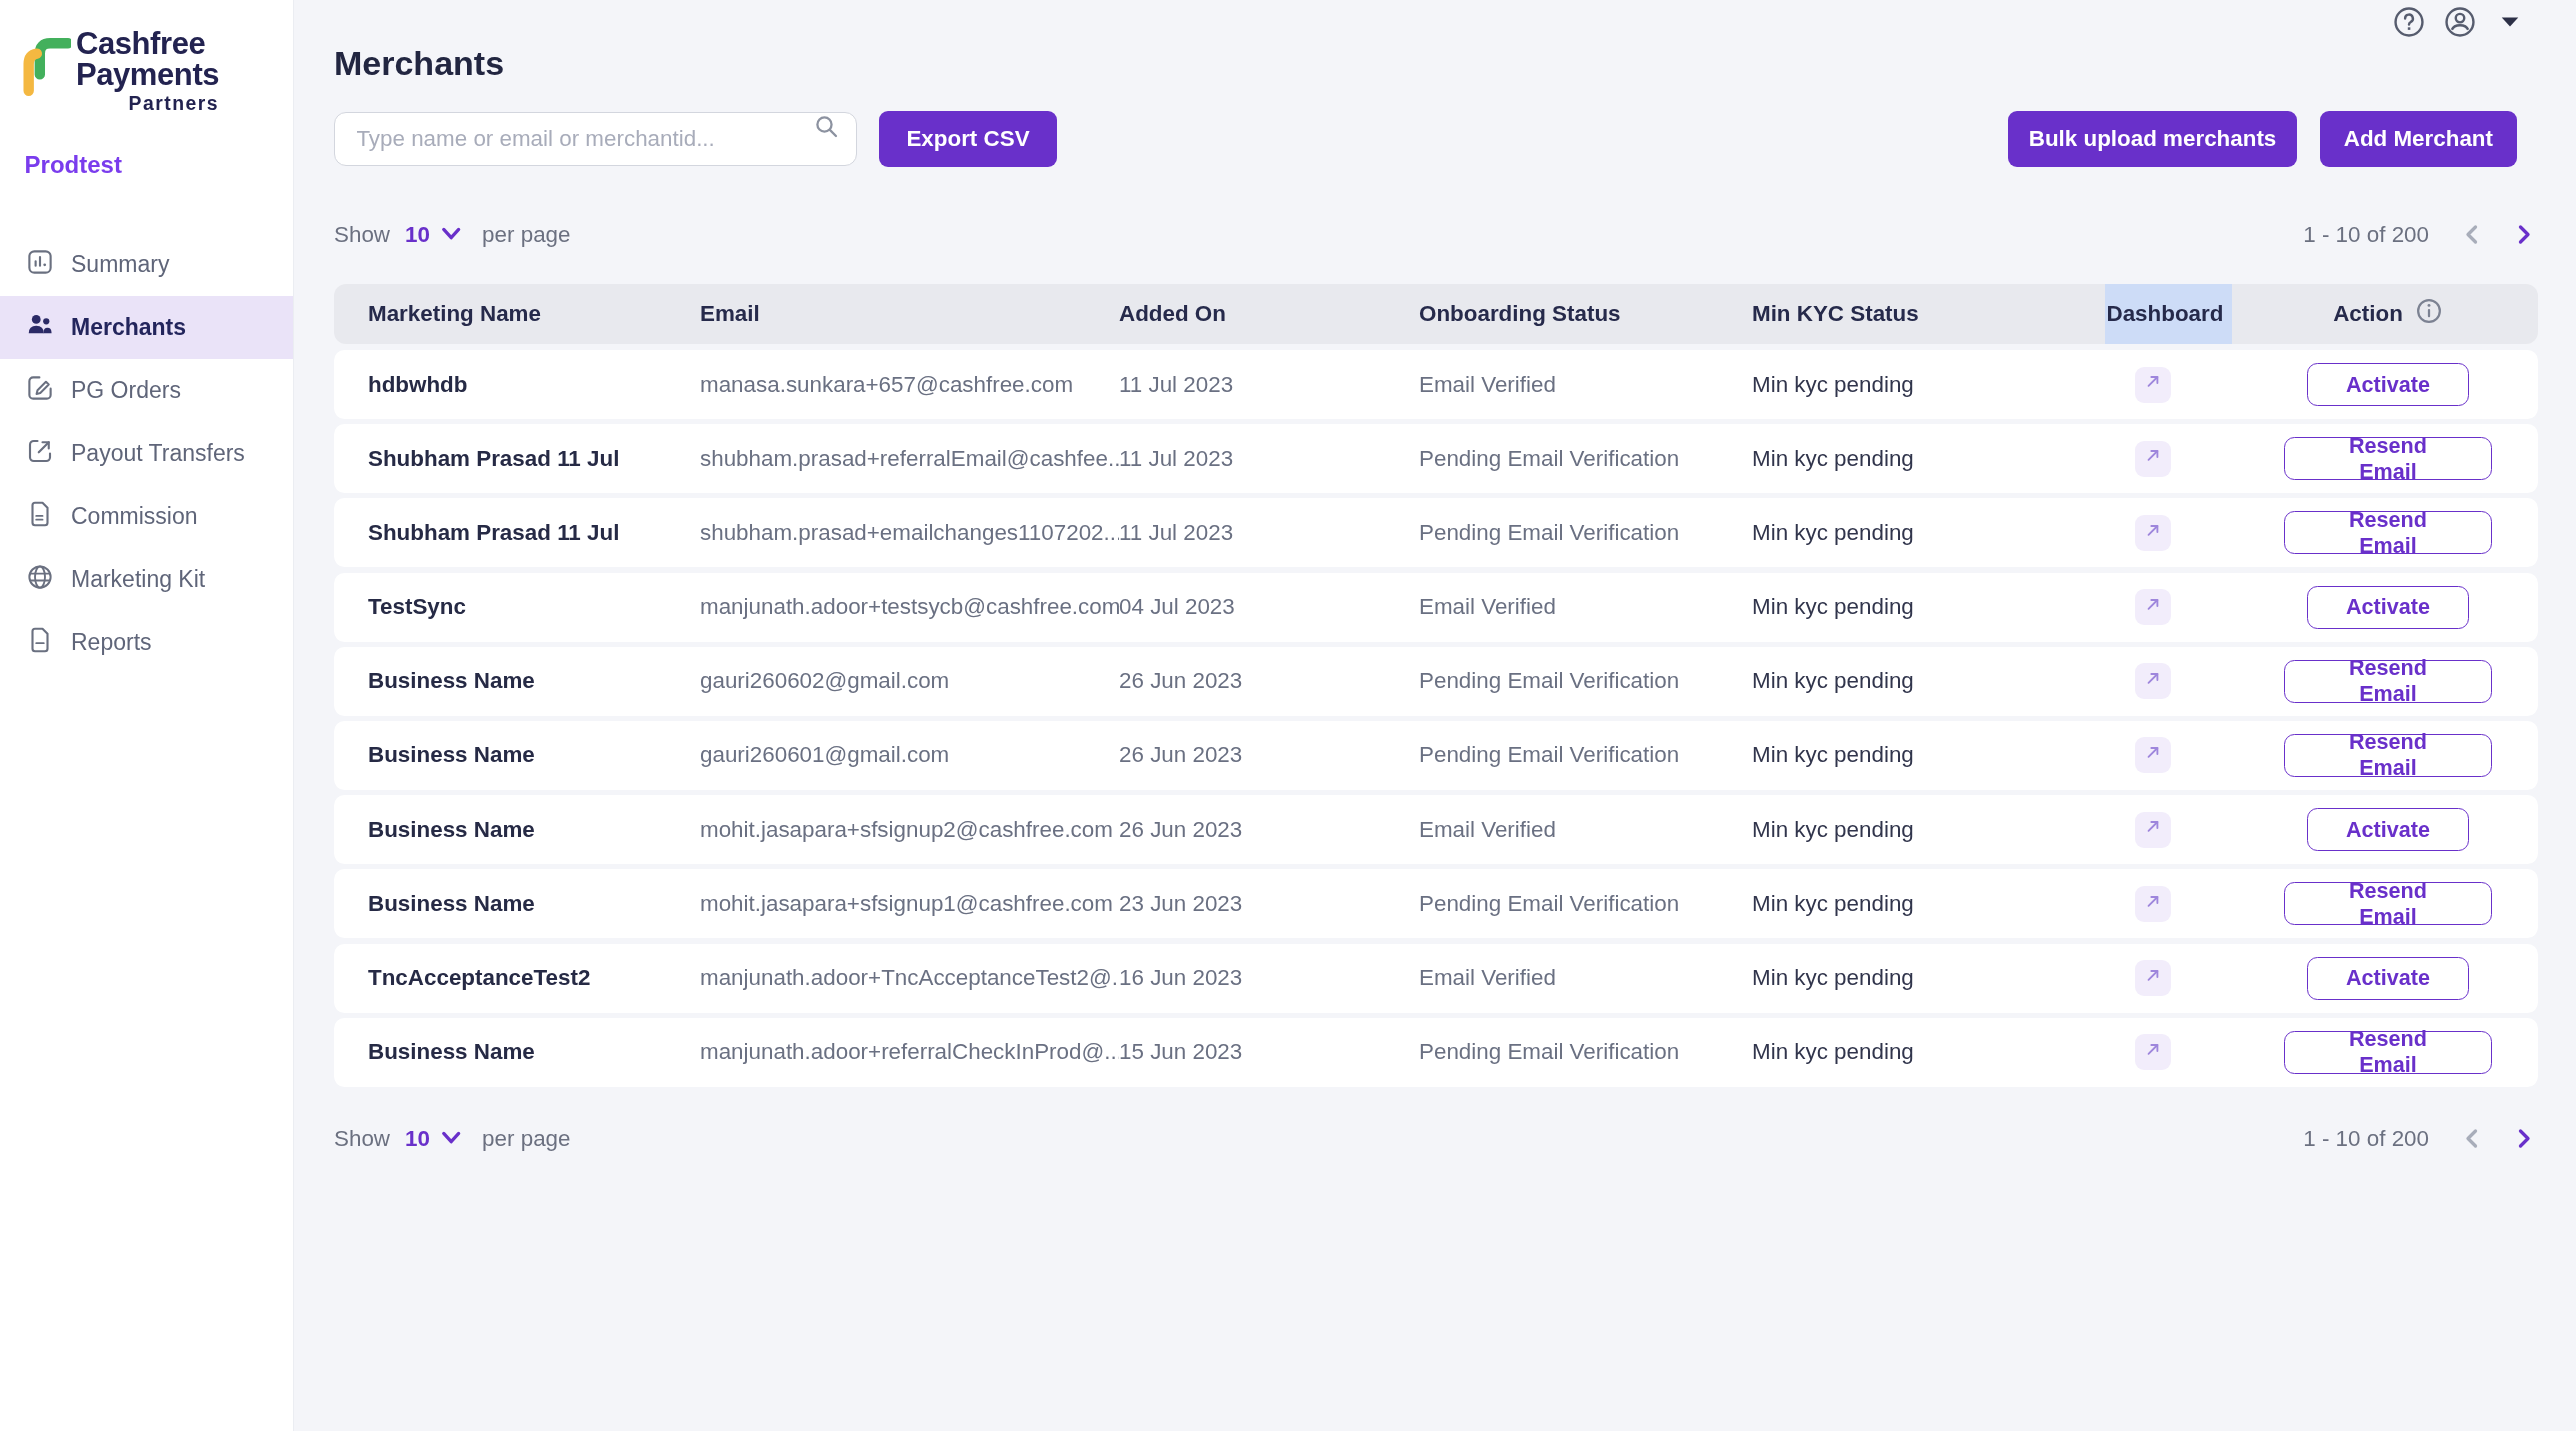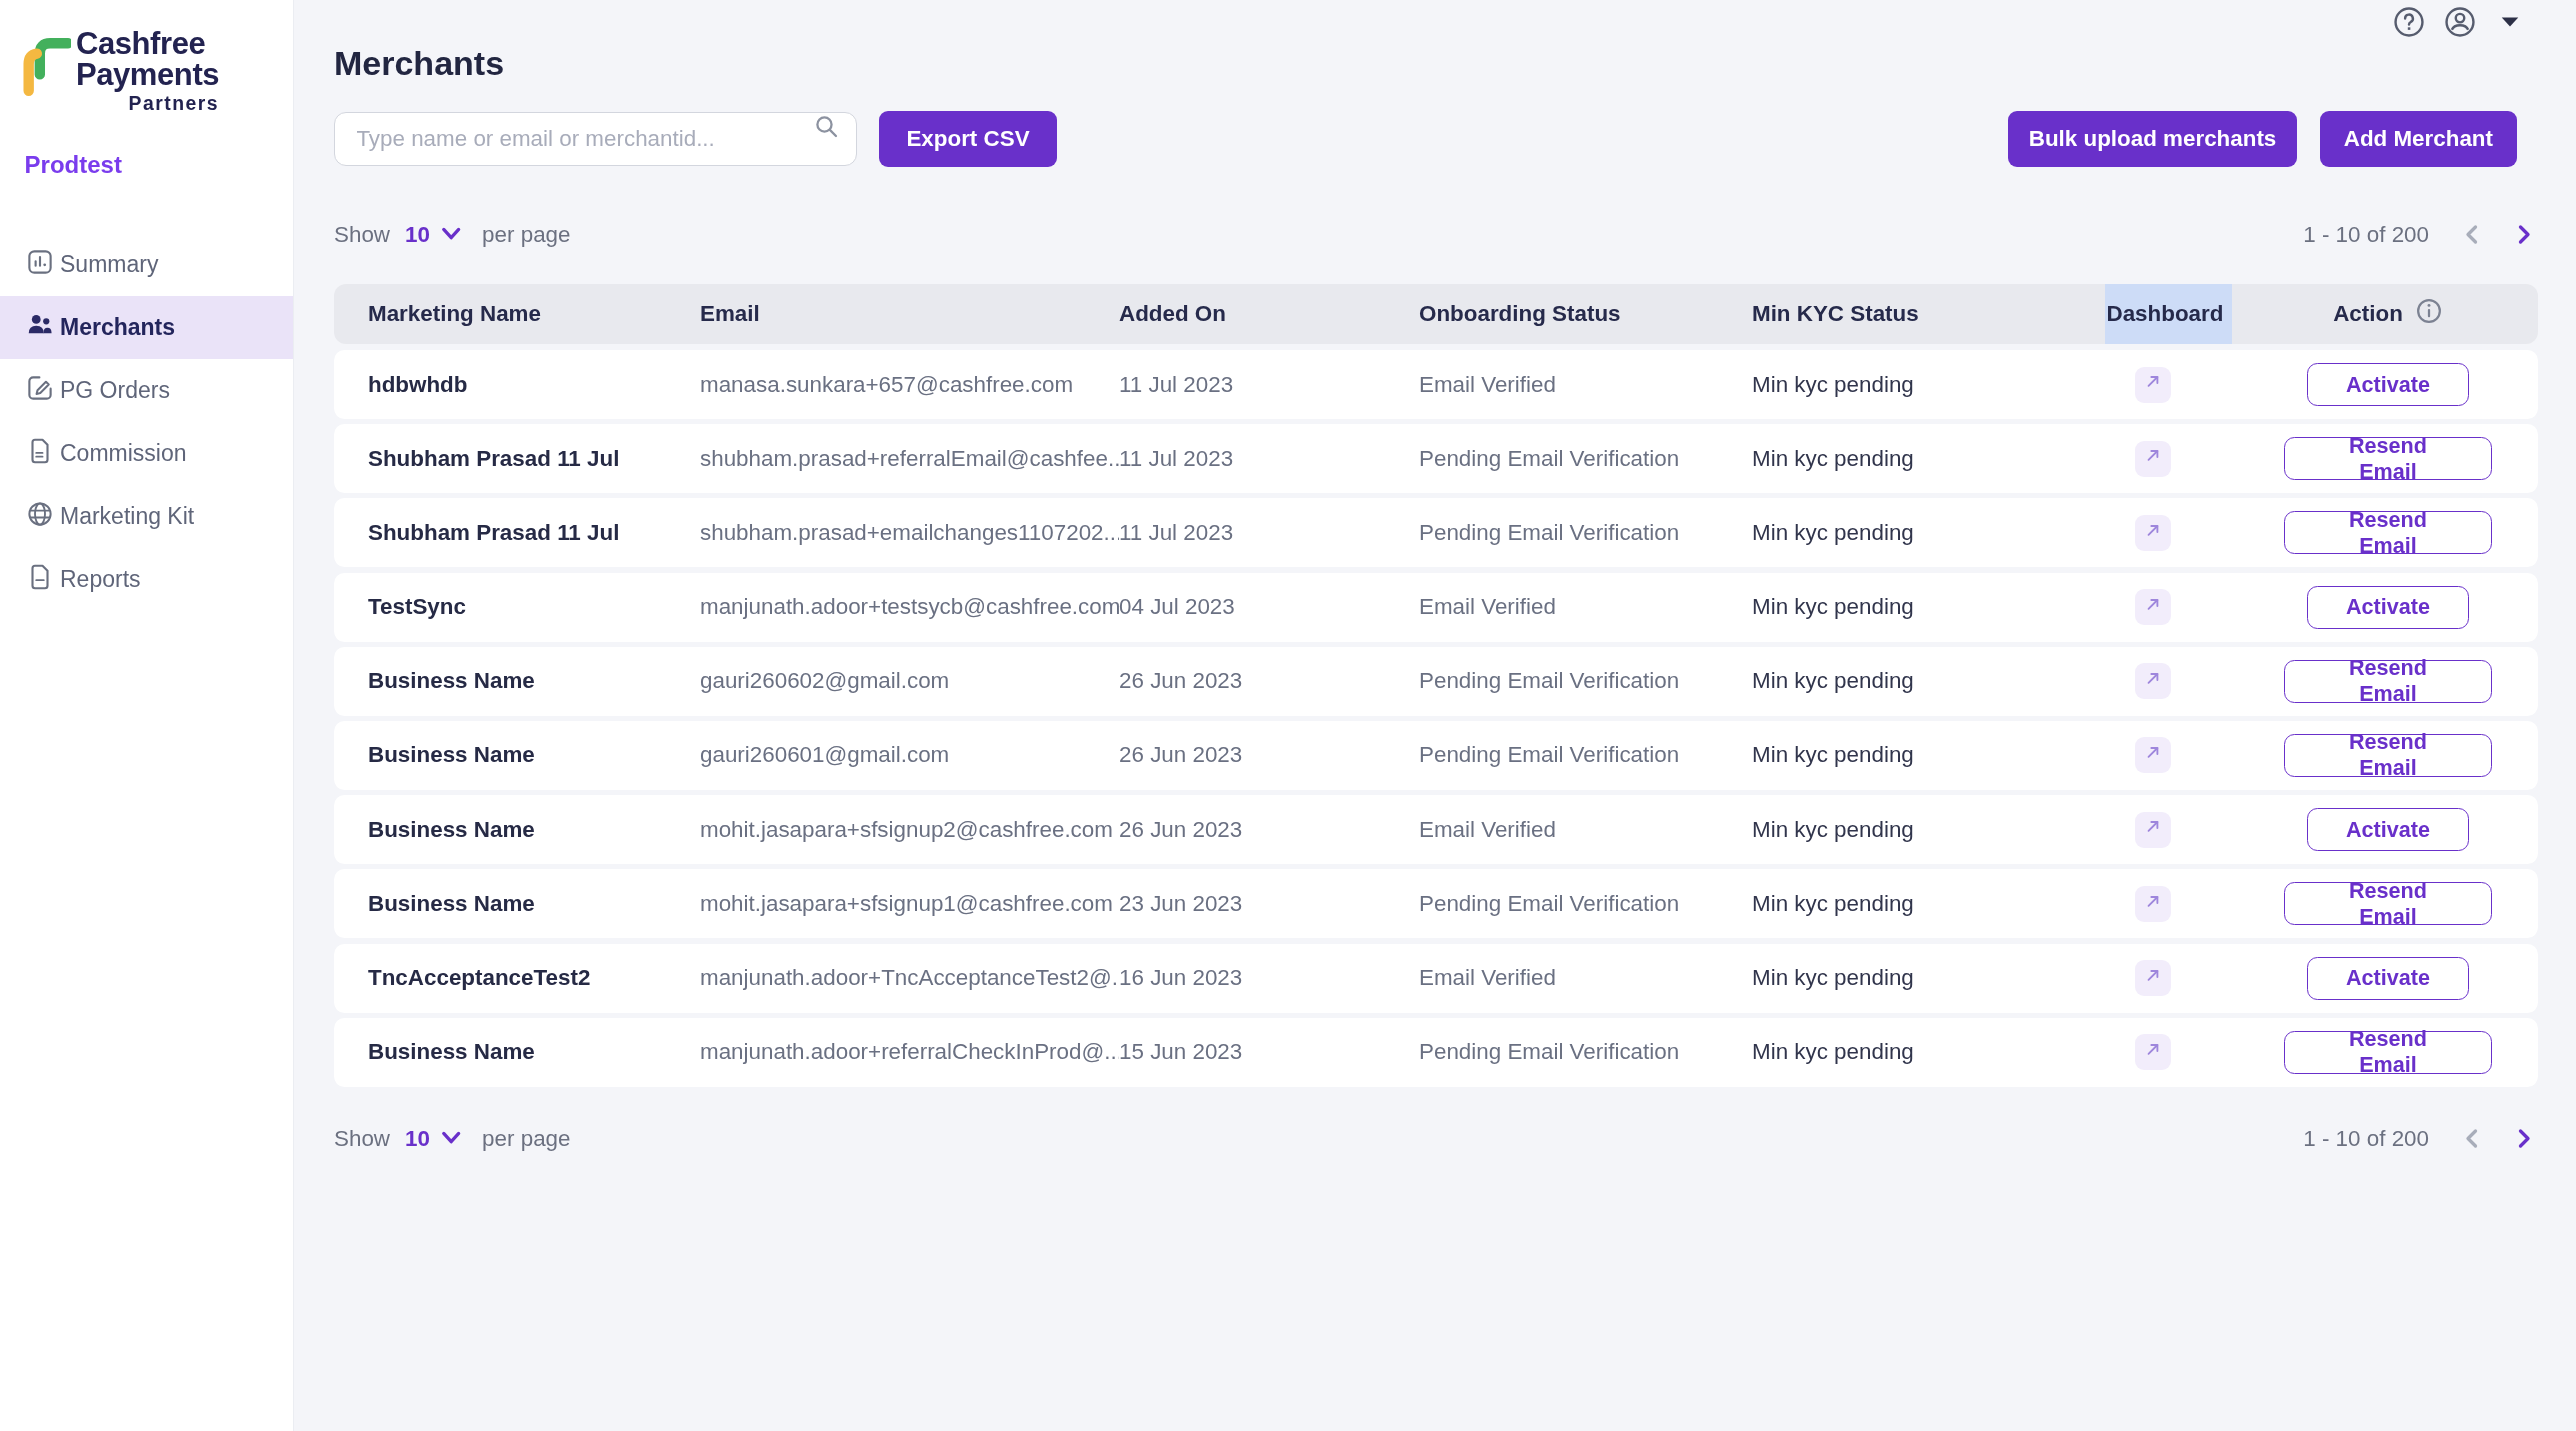--- a/index.html
+++ b/index.html
@@ -10,21 +10,21 @@
     font-family:"Liberation Sans", sans-serif;
   }
   
   .sidebar { position:absolute; left:0; top:0; width:294px; height:1431px; background:#fff; border-right:0.7px solid #ebedf2; }
   .logo { position:absolute; left:22.4px; top:28px; display:flex; align-items:flex-start; }
   .logo-text { margin-left:4.5px; color:#232350; }
   .logo-l1, .logo-l2 { font-size:31px; font-weight:700; line-height:31px; letter-spacing:-0.4px; }
   .logo-l3 { font-size:19.4px; font-weight:700; letter-spacing:1.5px; text-align:right; margin-top:2.2px; }
   .partner-name { position:absolute; left:24.6px; top:151px; font-size:24px; font-weight:700; color:#7a3ced; }
   .nav { position:absolute; left:0; top:233px; width:100%; }
-  .nav-item { height:63px; display:flex; align-items:center; padding-left:25px; gap:5px; font-size:23px; color:#5f6579; cursor:pointer; }
+  .nav-item { height:63px; display:flex; align-items:center; padding-left:25px; gap:16px; font-size:23px; color:#5f6579; cursor:pointer; }
   .nav-item svg { width:30px; height:30px; flex:0 0 auto; }
   .nav-item.active { background:#eae3f8; color:#23255c; font-weight:700; }
   
   .main { position:absolute; left:295px; top:0; width:2281px; height:1431px; }
   .page-title { position:absolute; left:39px; top:21px; font-size:34px; font-weight:700; color:#222641; }
   .topbar { position:absolute; right:49px; top:4.5px; display:flex; align-items:center; gap:16.4px; }
   .icon-btn { width:34px; height:34px; display:flex; align-items:center; justify-content:center; cursor:pointer; }
   
   .controls { position:absolute; left:39px; top:111px; width:2204px; display:flex; align-items:center; }
   .search { width:523px; height:54px; background:#fff; border:1.5px solid #d3d6de; border-radius:12px; display:flex; padding:0 16.4px 0 19.4px; }
@@ -114,20 +114,30 @@
         <svg viewBox="0 0 48 48" fill="none" width="30" height="30">
           <path d="M41 25 v10 a6 6 0 0 1 -6 6 H13 a6 6 0 0 1 -6 -6 V13 a6 6 0 0 1 6 -6 h10" stroke="#6a7080" stroke-width="3.4" stroke-linecap="round"></path>
           <path d="M20 27.5 L33.5 14 l4.5 4.5 L24.5 32 l-6 1.5 z" stroke="#6a7080" stroke-width="3.2" stroke-linejoin="round"></path>
         </svg>
       </span>
       <span>PG Orders</span>
     </div>
     <div class="nav-item">
       <span>
         <svg viewBox="0 0 48 48" fill="none" width="30" height="30">
+          <path d="M20 8 H14 a6 6 0 0 0 -6 6 v20 a6 6 0 0 0 6 6 h20 a6 6 0 0 0 6 -6 v-6" stroke="#6a7080" stroke-width="3.4" stroke-linecap="round"></path>
+          <path d="M22 26 L38 10" stroke="#6a7080" stroke-width="3.4" stroke-linecap="round"></path>
+          <path d="M28 10 H38 V20" stroke="#6a7080" stroke-width="3.4" stroke-linecap="round" stroke-linejoin="round"></path>
+        </svg>
+      </span>
+      <span>Payout Transfers</span>
+    </div>
+    <div class="nav-item">
+      <span>
+        <svg viewBox="0 0 48 48" fill="none" width="30" height="30">
           <path d="M12 10 a4 4 0 0 1 4 -4 h12 l8 8 v24 a4 4 0 0 1 -4 4 H16 a4 4 0 0 1 -4 -4 z" stroke="#6a7080" stroke-width="3.4" stroke-linejoin="round"></path>
           <path d="M18 27 h10 M18 33 h10" stroke="#6a7080" stroke-width="3" stroke-linecap="round"></path>
         </svg>
       </span>
       <span>Commission</span>
     </div>
     <div class="nav-item">
       <span>
         <svg viewBox="0 0 48 48" fill="none" width="30" height="30">
           <circle cx="24" cy="24" r="17" stroke="#6a7080" stroke-width="3.2"></circle>

